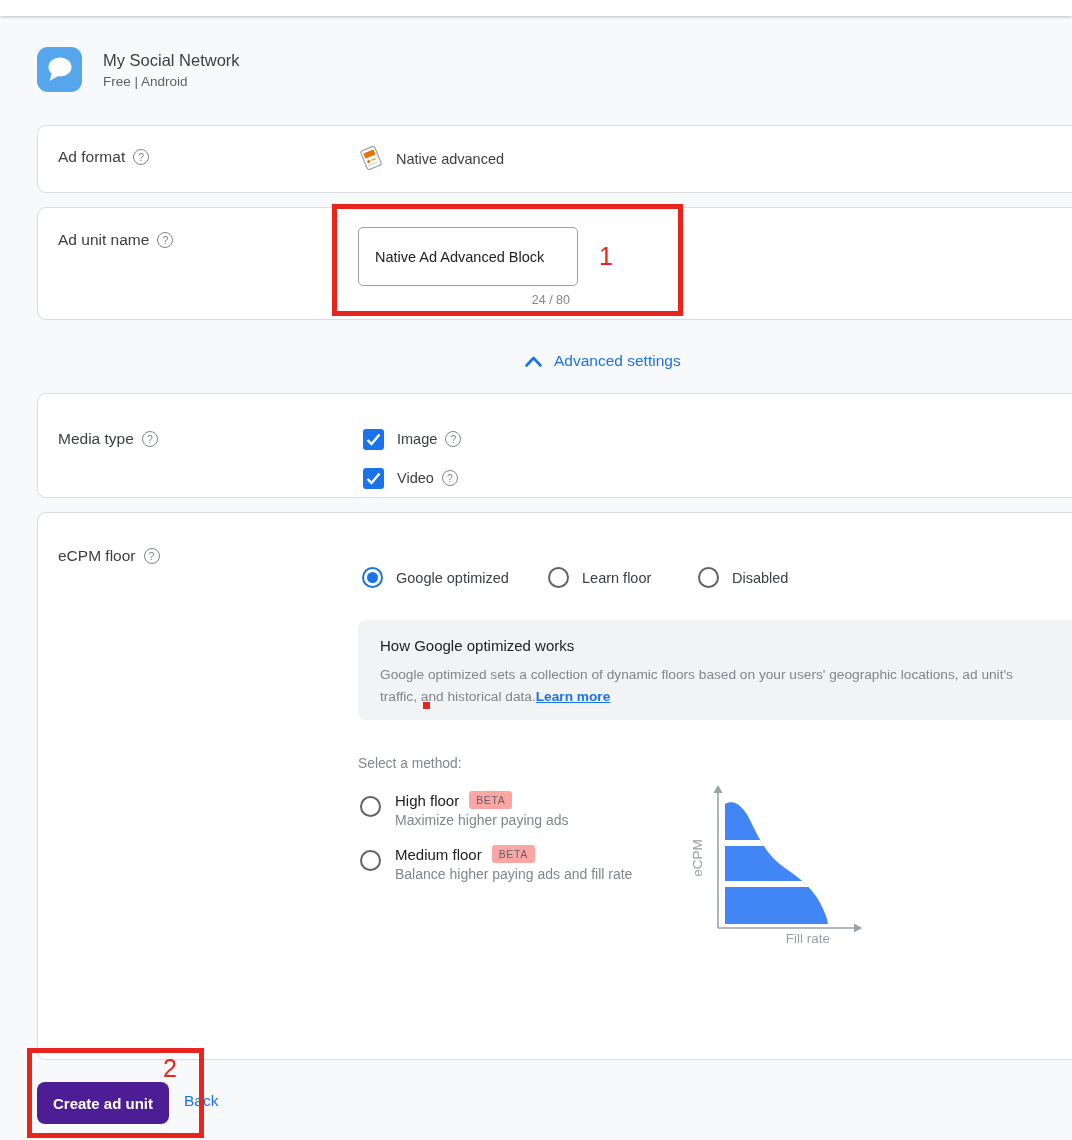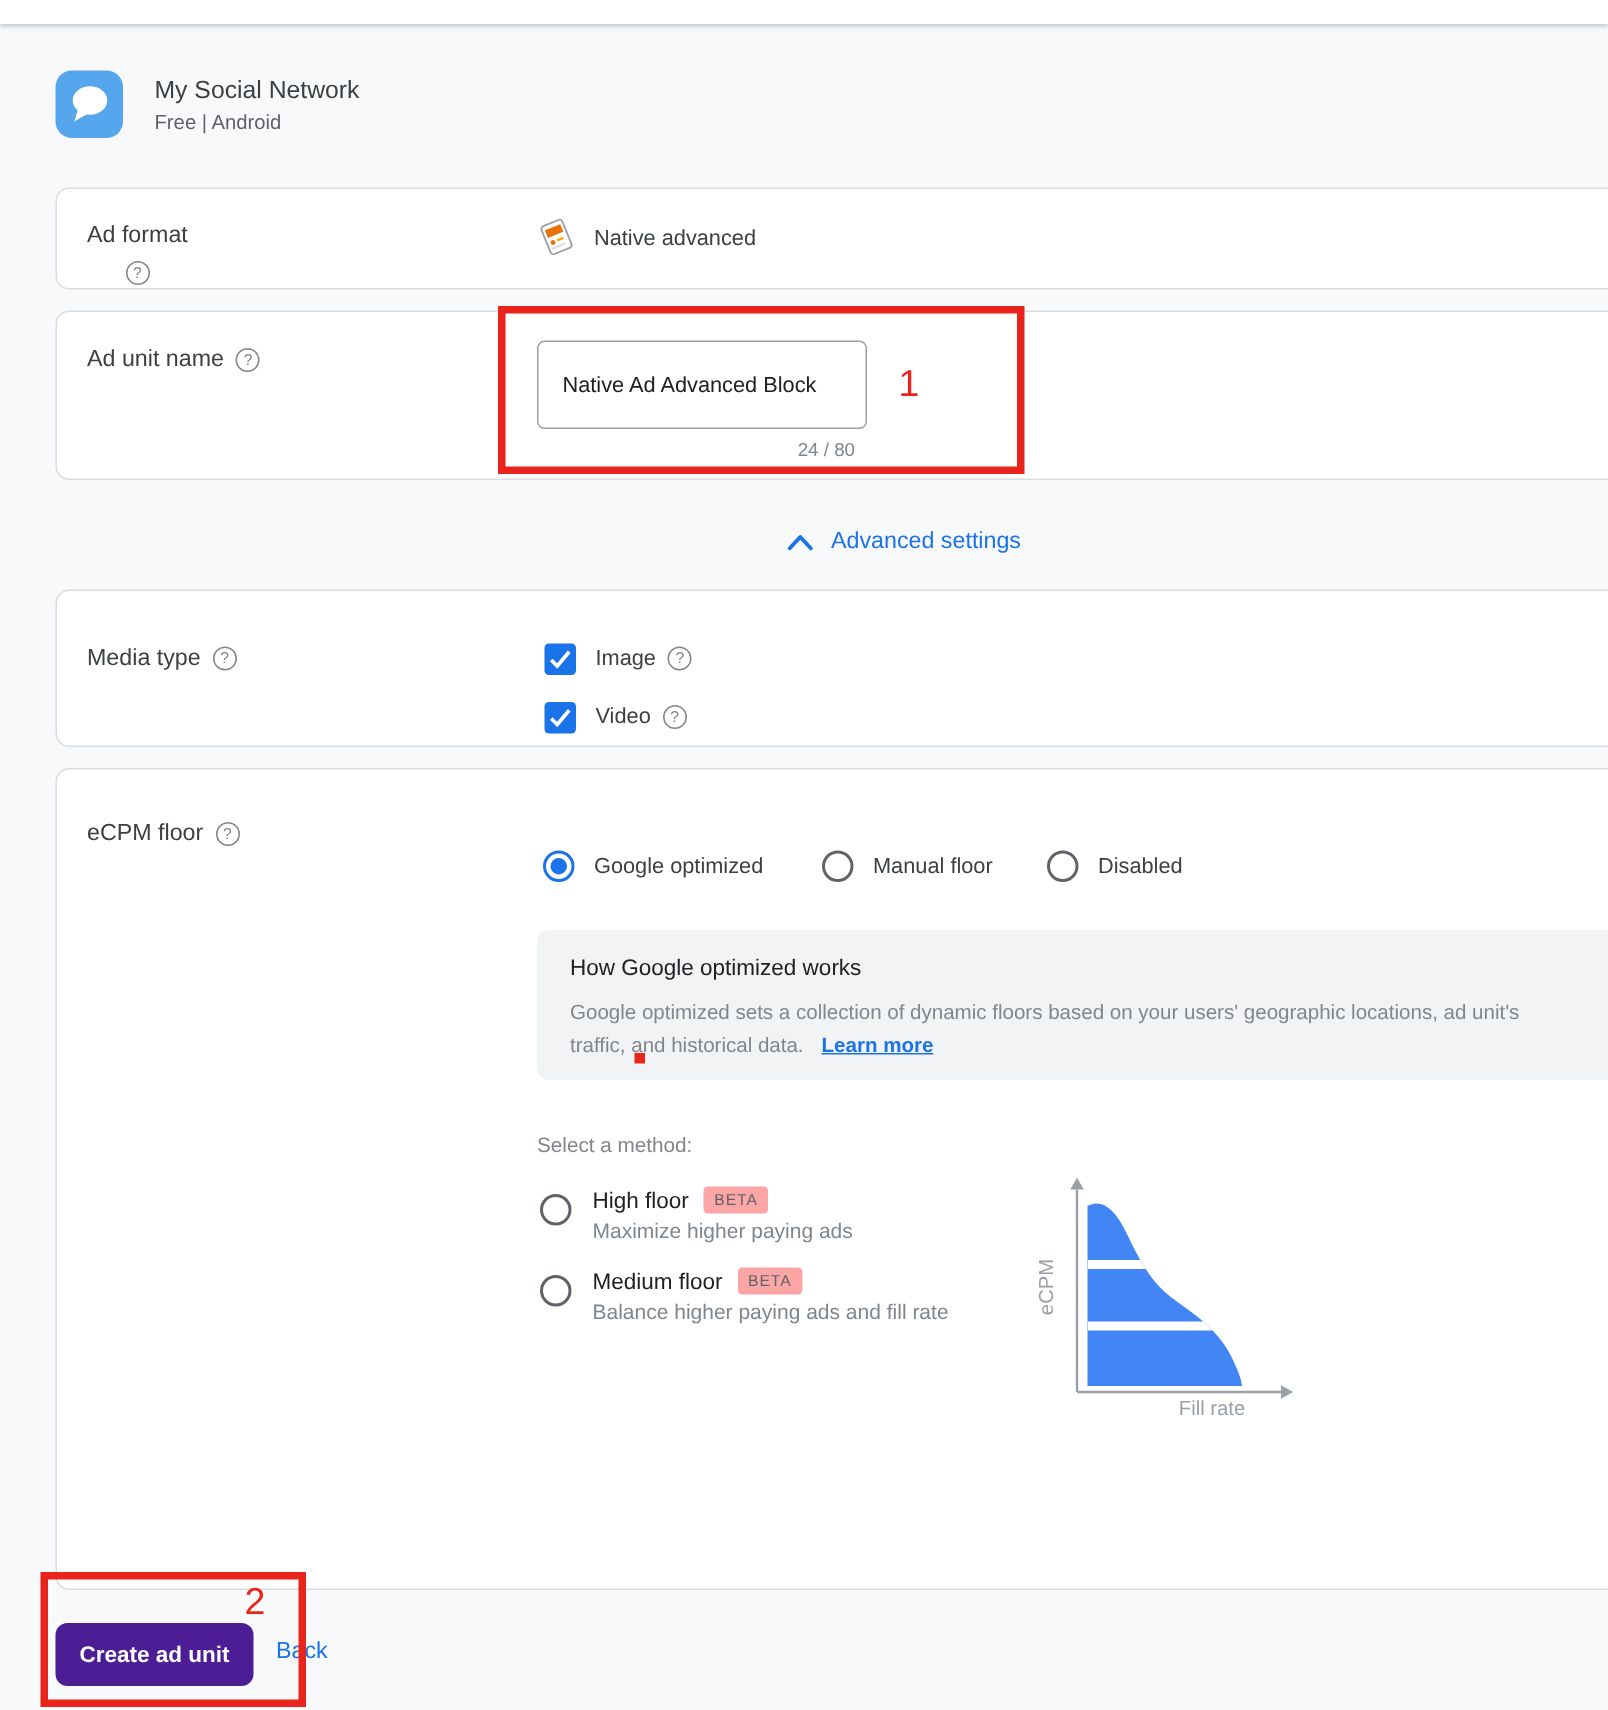--- a/index.html
+++ b/index.html
@@ -58,21 +58,21 @@
   .radio.sel::after { content:""; width:11px; height:11px; border-radius:50%; background:#1a73e8; }
 
   .mode { position:absolute; top:567px; display:flex; align-items:center; gap:13px;
           font-size:14.5px; color:#3c4043; }
   .mode1 { left:362px; } .mode2 { left:548px; } .mode3 { left:698px; }
 
   .infobox { position:absolute; left:358px; top:620px; width:732px; height:100px;
              background:#f1f3f4; border-radius:8px; padding:17px 22px; }
   .infobox-title { font-size:15px; color:#202124; margin-bottom:10px; }
   .infobox-body { font-size:13.7px; color:#80868b; line-height:22px; }
-  .learn-more { color:#1a73e8; font-weight:700; text-decoration:underline; margin-left:12px; cursor:pointer; }
+  .learn-more { color:#1a73e8; font-weight:700; text-decoration:underline; margin-left:0; cursor:pointer; }
   .cursor-artifact { position:absolute; left:423px; top:702px; width:7px; height:7px; background:#e8241d; }
 
   .method-prompt { position:absolute; left:358px; top:756px; font-size:13.8px; color:#80868b; }
 
   .method { position:absolute; left:360px; display:flex; gap:14px; }
   .method .txt { display:flex; flex-direction:column; gap:3px; }
   .method .title-line { display:flex; align-items:center; gap:10px; }
   .method .title { font-size:15px; font-weight:500; color:#202124; }
   .method .badge { background:#fca5a5; color:#5f6368; font-size:10.5px; letter-spacing:.6px;
                    padding:3px 7px; border-radius:3px; }
@@ -107,21 +107,21 @@
   <div class="app-icon">
     <svg width="45" height="45" viewBox="0 0 45 45">
       <ellipse cx="23" cy="20" rx="11.5" ry="9.5" fill="#ffffff"></ellipse>
       <path d="M15,26 L12.5,34 L22,28.5 Z" fill="#ffffff"></path>
     </svg>
   </div>
   <div class="app-name">My Social Network</div>
   <div class="app-meta">Free | Android</div>
 
   <div class="card card-adformat"></div>
-  <div class="row-label" style="top:148px;flex-direction:column;">
+  <div class="row-label" style="top:148px;">
     <span>Ad format</span>
     <span class="qicon">?</span>
   </div>
   <div class="adformat-value">
     <svg width="28" height="27" viewBox="0 0 28 27">
       <g transform="rotate(-22 14 13)">
         <rect x="6.5" y="3" width="15" height="20" rx="2" fill="#ffffff" stroke="#9aa0a6" stroke-width="1.2"></rect>
         <rect x="8.5" y="6" width="11" height="5.5" fill="#e8710a"></rect>
         <circle cx="10.5" cy="15.5" r="1.6" fill="#e8710a"></circle>
         <rect x="13.5" y="14.5" width="4.5" height="1.6" fill="#f9ab00"></rect>
@@ -175,21 +175,21 @@
     <span>eCPM floor</span>
     <span class="qicon">?</span>
   </div>
 
   <div class="mode mode1">
     <span class="radio sel"></span>
     <span>Google optimized</span>
   </div>
   <div class="mode mode2">
     <span class="radio"></span>
-    <span>Manual floor</span>
+    <span>Learn floor</span>
   </div>
   <div class="mode mode3">
     <span class="radio"></span>
     <span>Disabled</span>
   </div>
 
   <div class="infobox">
     <div class="infobox-title">How Google optimized works</div>
     <div class="infobox-body">
       <span>Google optimized sets a collection of dynamic floors based on your users' geographic locations, ad unit's</span><br>

